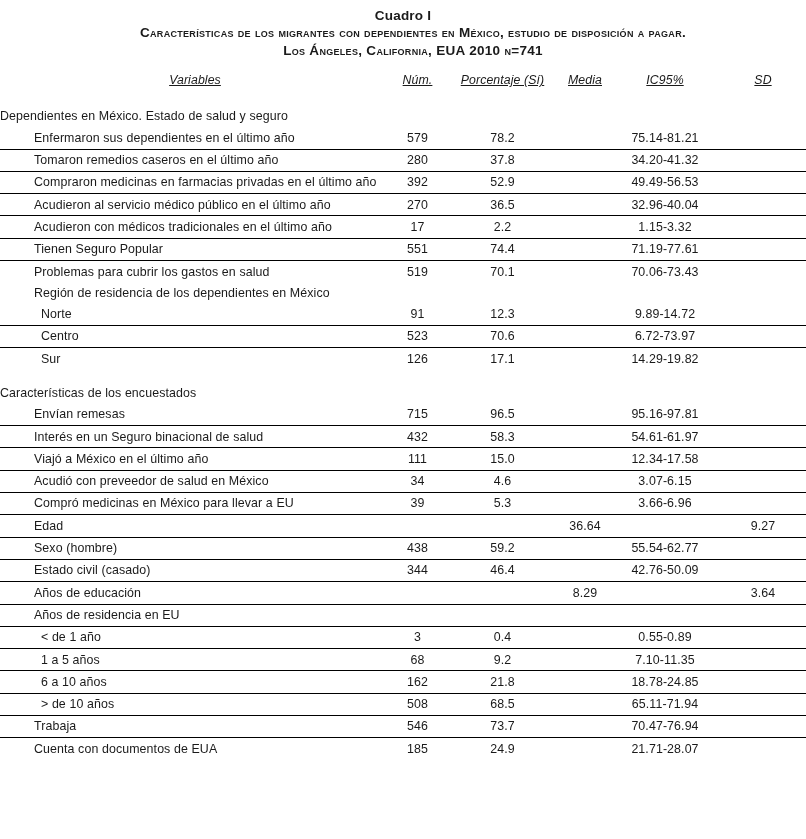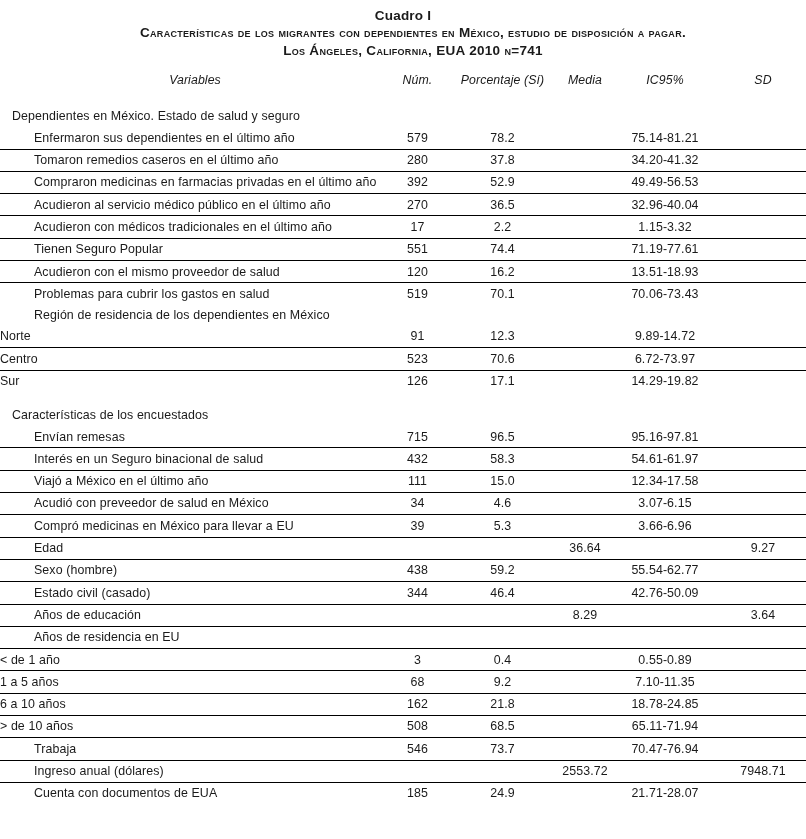--- a/index.html
+++ b/index.html
@@ -49,36 +49,37 @@
   col.c-media { width: 50px; }
   col.c-ic { width: 110px; }
   col.c-sd { width: 86px; }
   thead th {
     font-style: italic;
     font-weight: normal;
     font-size: 12.3px;
     text-align: center;
     padding: 0 0 19px 0;
     letter-spacing: 0.1px;
+    text-decoration: underline;
   }
   tbody td {
     font-size: 12.4px;
     height: 21.3px;
     padding: 0;
     text-align: center;
     vertical-align: middle;
     letter-spacing: 0.1px;
     line-height: 1;
     overflow: hidden;
     white-space: nowrap;
   }
   tbody td.label { text-align: left; }
-  tr.ind0 td.label { padding-left: 12px; }
+  tr.ind0 td.label { padding-left: 0; }
   tr.ind1 td.label { padding-left: 34px; }
-  tr.ind2 td.label { }
+  tr.ind2 td.label { padding-left: 41px; }
   tr.bordered td { border-bottom: 1px solid #000; }
   tr.spacer td { height: 13px; }
 </style>
 </head>
 <body>
 
 <div class="page">
 
   <div class="title-block">
     <div class="title-cuadro">Cuadro I</div>
@@ -155,28 +156,20 @@
     <td></td>
   </tr>
         <tr class="ind1 data bordered">
     <td class="label">Tienen Seguro Popular</td>
     <td>551</td>
     <td>74.4</td>
     <td></td>
     <td>71.19-77.61</td>
     <td></td>
   </tr>
-        <tr class="ind1 data bordered">
-    <td class="label">Acudieron con el mismo proveedor de salud</td>
-    <td>120</td>
-    <td>16.2</td>
-    <td></td>
-    <td>13.51-18.93</td>
-    <td></td>
-  </tr>
         <tr class="ind1 data">
     <td class="label">Problemas para cubrir los gastos en salud</td>
     <td>519</td>
     <td>70.1</td>
     <td></td>
     <td>70.06-73.43</td>
     <td></td>
   </tr>
         <tr class="ind1 subheader">
     <td class="label">Región de residencia de los dependientes en México</td>
@@ -334,28 +327,20 @@
     <td></td>
   </tr>
         <tr class="ind1 data bordered">
     <td class="label">Trabaja</td>
     <td>546</td>
     <td>73.7</td>
     <td></td>
     <td>70.47-76.94</td>
     <td></td>
   </tr>
-        <tr class="ind1 data bordered">
-    <td class="label">Ingreso anual (dólares)</td>
-    <td></td>
-    <td></td>
-    <td>2553.72</td>
-    <td></td>
-    <td>7948.71</td>
-  </tr>
         <tr class="ind1 data">
     <td class="label">Cuenta con documentos de EUA</td>
     <td>185</td>
     <td>24.9</td>
     <td></td>
     <td>21.71-28.07</td>
     <td></td>
   </tr>
       </tbody>
   </table>

